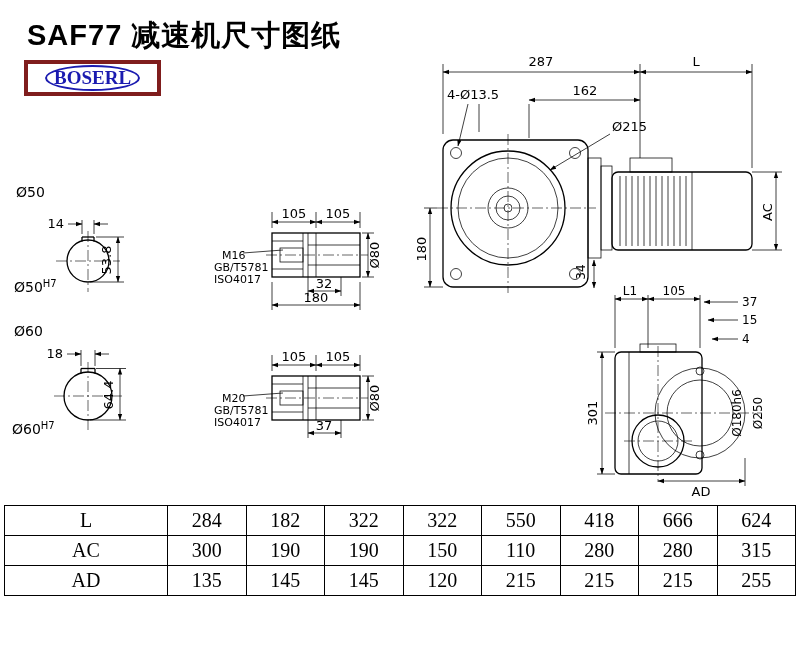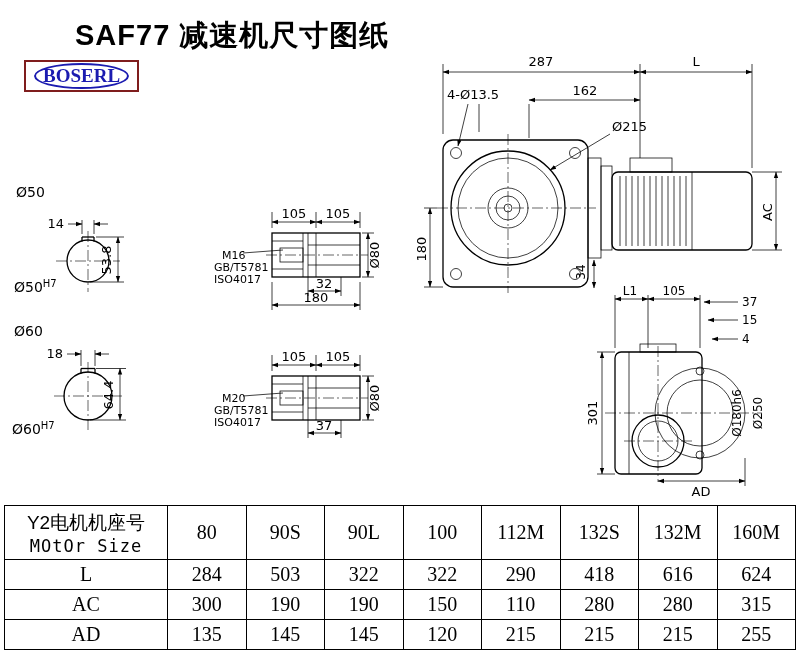--- a/index.html
+++ b/index.html
@@ -1,20 +1,20 @@
 <!DOCTYPE html>
 <html><head>
 <meta charset="utf-8">
 <style>
   html,body{margin:0;padding:0;background:#fff;}
   body{width:800px;height:654px;position:relative;font-family:"DejaVu Sans",sans-serif;color:#000;overflow:hidden;}
 
   .title{position:absolute;left:27px;top:16px;font-size:29px;font-weight:bold;
-         font-family:"Liberation Sans",sans-serif;letter-spacing:1px;margin-left:48px;}
-  .logo-box{position:absolute;left:24px;top:60px;border:2px solid #7f1d1d;padding:1px 8px;background:#fff;}
+         font-family:"Liberation Sans",sans-serif;letter-spacing:1px;}
+  .logo-box{position:absolute;left:24px;top:60px;border:4px solid #7f1d1d;padding:1px 17px;background:#fff;}
   .logo-text{display:inline-block;font-family:"Liberation Serif",serif;font-size:19px;font-weight:bold;
              color:#1b1bb0;border:2px solid #1b1bb0;border-radius:50%;padding:0 7px;line-height:22px;}
 
   svg{position:absolute;left:0;top:0;}
   svg .thick{stroke:#000;stroke-width:1.3;fill:none;}
   svg .thin{stroke:#000;stroke-width:.75;fill:none;}
   svg .center{stroke:#000;stroke-width:.6;fill:none;stroke-dasharray:11 3 2 3;}
   svg text{fill:#000;}
   .dim-text{font:13px "DejaVu Sans",sans-serif;}
   .dim-sm{font:11px "DejaVu Sans",sans-serif;}
@@ -267,43 +267,29 @@
       <col>
       <col>
       <col>
       <col>
       <col>
       <col>
       <col>
       <col>
   </colgroup>
   <tbody>
-    <tr class="hdr-row">
-      <td>
-        <div class="hdr-cn">Y2电机机座号</div>
-        <div class="hdr-en">MOtOr Size</div>
-      </td>
-      <td>80</td>
-      <td>90S</td>
-      <td>90L</td>
-      <td>100</td>
-      <td>112M</td>
-      <td>132S</td>
-      <td>132M</td>
-      <td>160M</td>
-    </tr>
     <tr class="data-row">
       <td>L</td>
       <td>284</td>
-      <td>503</td>
+      <td>182</td>
       <td>322</td>
       <td>322</td>
-      <td>290</td>
+      <td>550</td>
       <td>418</td>
-      <td>616</td>
+      <td>666</td>
       <td>624</td>
     </tr>
     <tr class="data-row">
       <td>AC</td>
       <td>300</td>
       <td>190</td>
       <td>190</td>
       <td>150</td>
       <td>110</td>
       <td>280</td>

